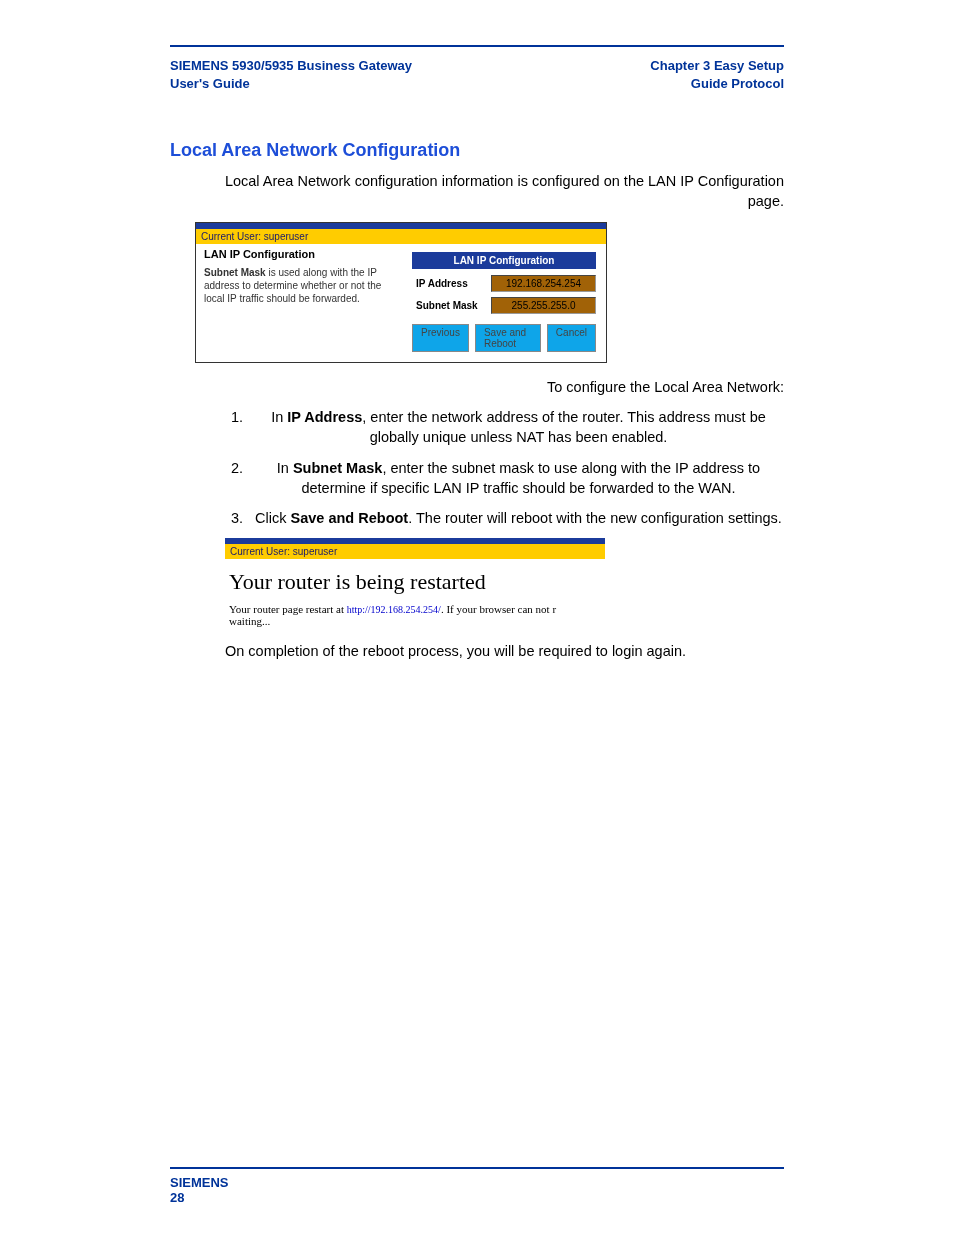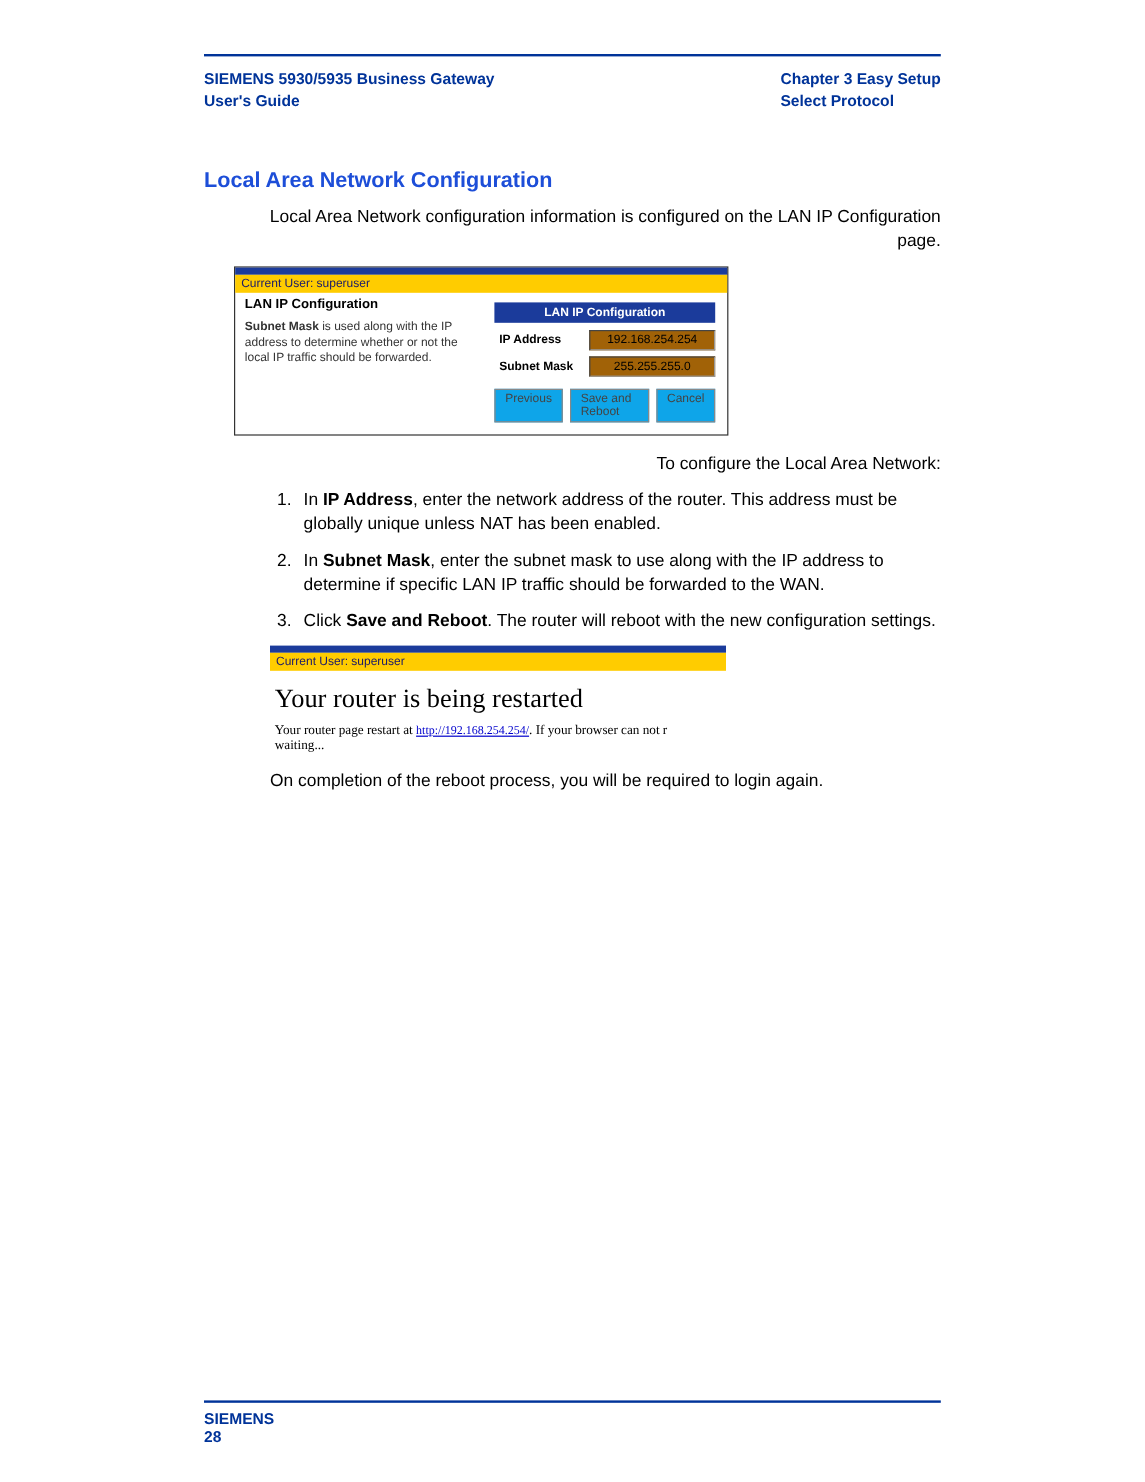--- a/index.html
+++ b/index.html
@@ -24,40 +24,41 @@
   }
   .header-row {
     display: flex;
     justify-content: space-between;
     font-weight: bold;
     font-size: 13px;
     color: #003399;
     line-height: 1.35;
     padding-bottom: 8px;
   }
-  .header-right { text-align: left; }
+  .header-right { text-align: right; }
   .section-title {
     color: #1d4ed8;
     font-size: 18px;
     font-weight: bold;
     margin: 40px 0 10px 0;
   }
   .body-text {
     margin: 0 0 10px 25px;
     line-height: 1.4;
     text-align: right;
   }
   .body-text-below {
     margin: 14px 0 10px 55px;
     line-height: 1.4;
   }
   ol.steps {
     margin: 10px 0 10px 55px;
     padding-left: 22px;
     line-height: 1.4;
+    text-align: center;
   }
   ol.steps li { margin-bottom: 10px; padding-left: 6px; }
   .bold { font-weight: bold; }
   .screenshot1 {
     margin: 6px 0 14px 25px;
     width: 410px;
     border: 1px solid #333;
     font-family: Arial, sans-serif;
     font-size: 10px;
     background: #fff;
@@ -119,21 +120,21 @@
   .ss2-heading {
     font-size: 22px;
     margin: 10px 0 8px 4px;
     font-family: "Times New Roman", serif;
   }
   .ss2-text {
     font-size: 11px;
     margin: 0 0 10px 4px;
     font-family: "Times New Roman", serif;
   }
-  .ss2-text .link { color: #0000cc; text-decoration: underline; font-size: 10px; }
+  .ss2-text .link { color: #0000cc; font-size: 10px; }
 
   .footer {
     position: absolute;
     bottom: 30px;
     left: 72px;
     right: 72px;
   }
   .footer-border {
     height: 2px;
     background: #003399;
@@ -153,21 +154,21 @@
 
 <div class="page">
   <div class="top-border"></div>
   <div class="header-row">
     <div class="header-left">
       <div>SIEMENS 5930/5935 Business Gateway</div>
       <div>User's Guide</div>
     </div>
     <div class="header-right">
       <div>Chapter 3  Easy Setup</div>
-      <div>Select Protocol</div>
+      <div>Guide Protocol</div>
     </div>
   </div>
 
   <div class="section-title">Local Area Network Configuration</div>
   <p class="body-text">Local Area Network configuration information is configured on the LAN IP Configuration page.</p>
 
   <div class="screenshot1">
     <div class="ss-top"></div>
     <div class="ss-yellow">Current User: superuser</div>
     <div class="ss-body">

